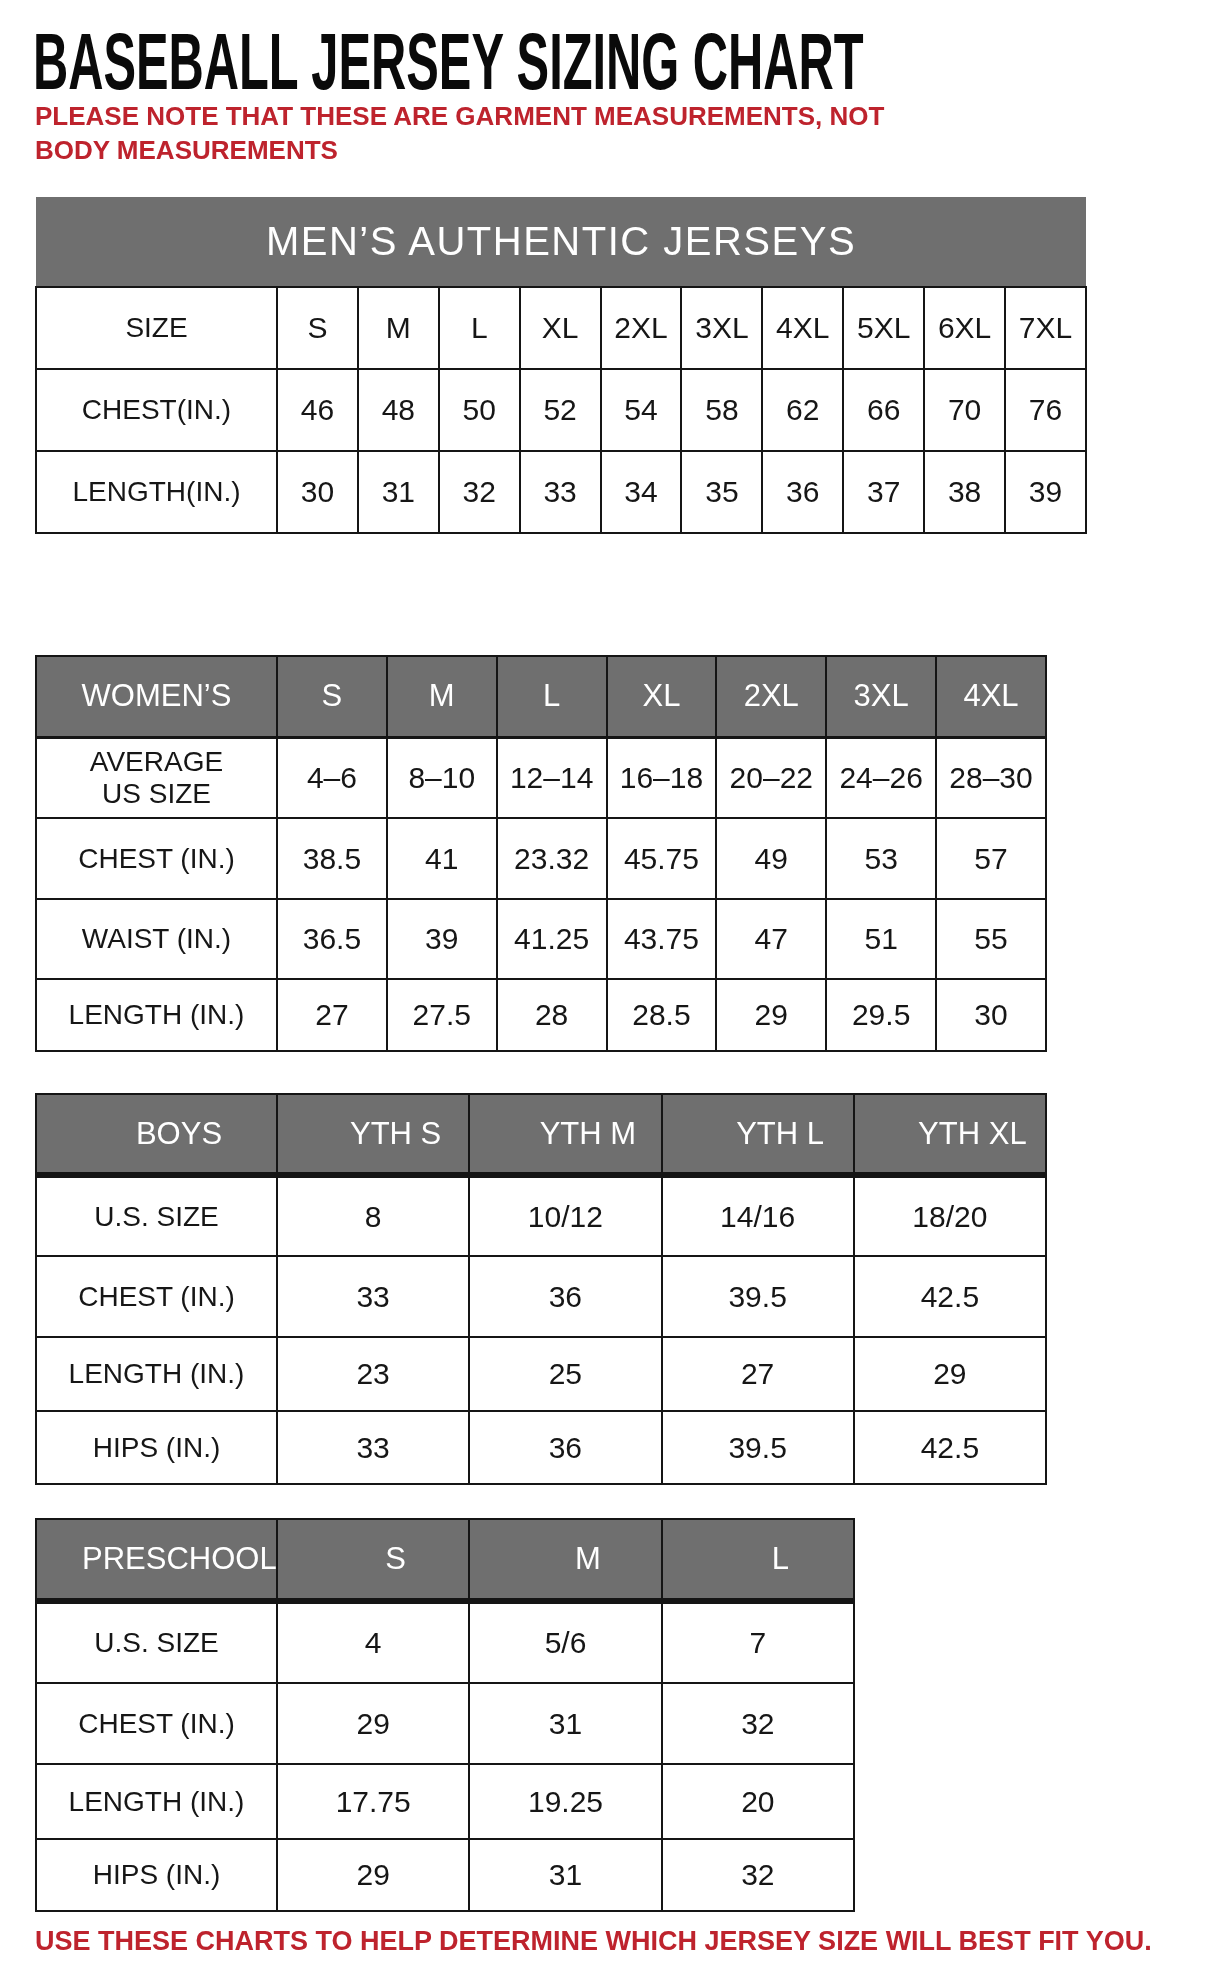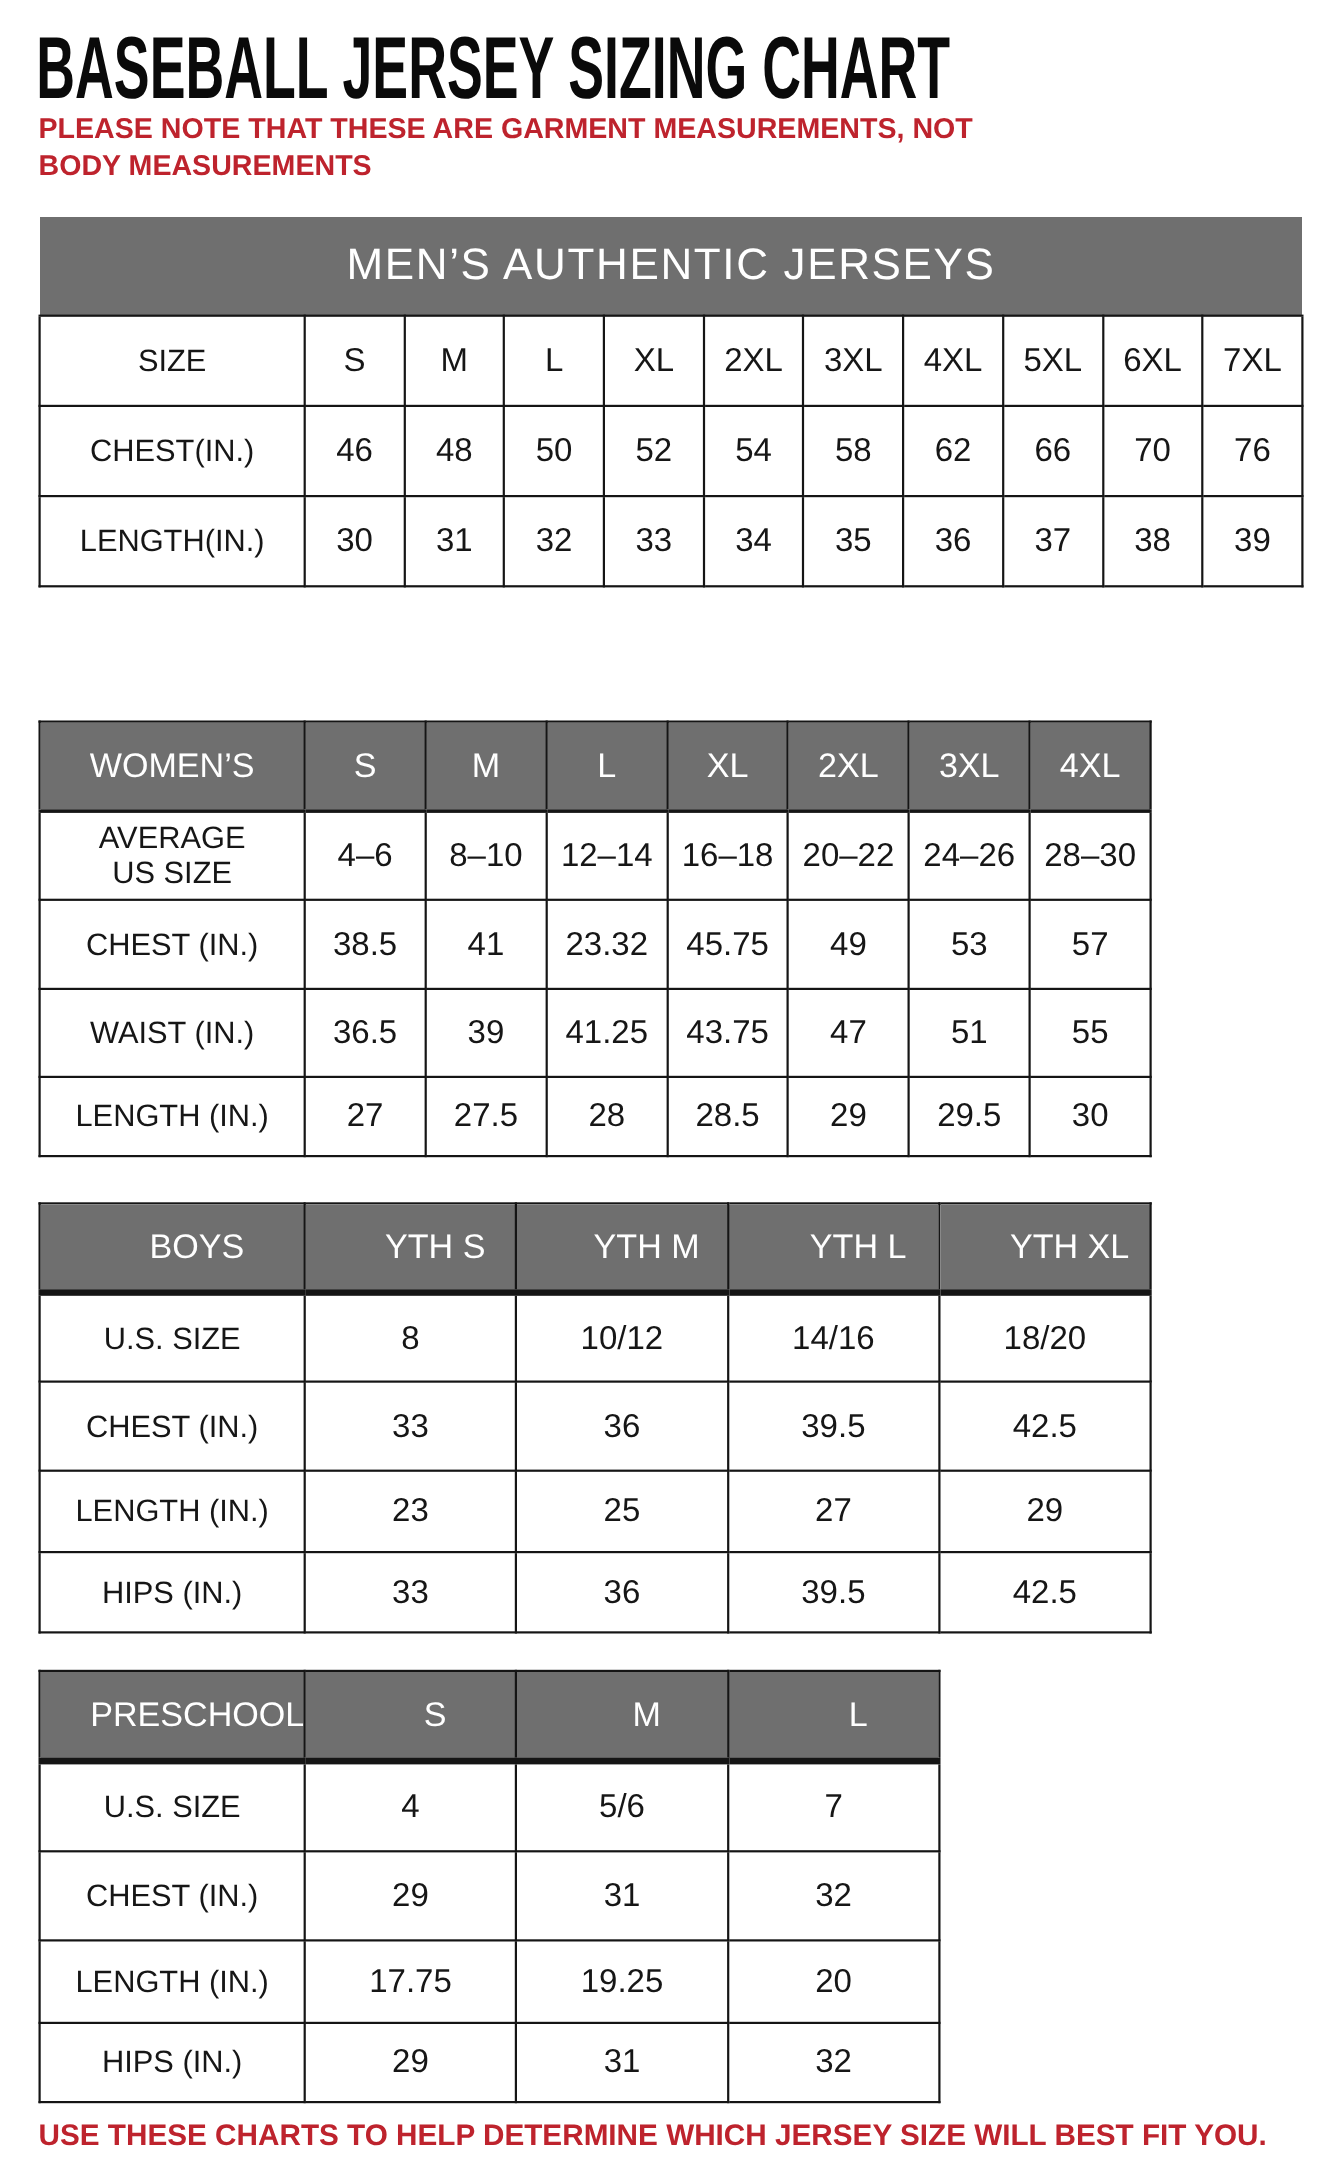--- a/index.html
+++ b/index.html
@@ -84,21 +84,21 @@
 
   
   .tbl tr.ghead td {
     background: var(--header-gray, #6f6f6f);
     color: var(--header-text, #ffffff);
     font-size: 31px;
   }
   .tbl tr.ghead.under3 td { border-bottom-width: 3px; }
   .tbl tr.ghead.under6 td { border-bottom-width: 6px; padding-left: 45px; }
 
-  .tbl.mens      { left: 35px; top: 197px;  width: 1150px; border-radius: 31px; }
+  .tbl.mens      { left: 35px; top: 197px;  width: 1052px; border-radius: 31px; }
   .tbl.womens    { left: 35px; top: 655px;  width: 1012px; border-radius: 19px; }
   .tbl.boys      { left: 35px; top: 1093px; width: 1012px; }
   .tbl.preschool { left: 35px; top: 1518px; width: 820px; }
 </style>
 </head>
 <body>
 
 <div class="page">
 
   <h1 class="title"><span class="condense">BASEBALL JERSEY SIZING CHART</span></h1>

